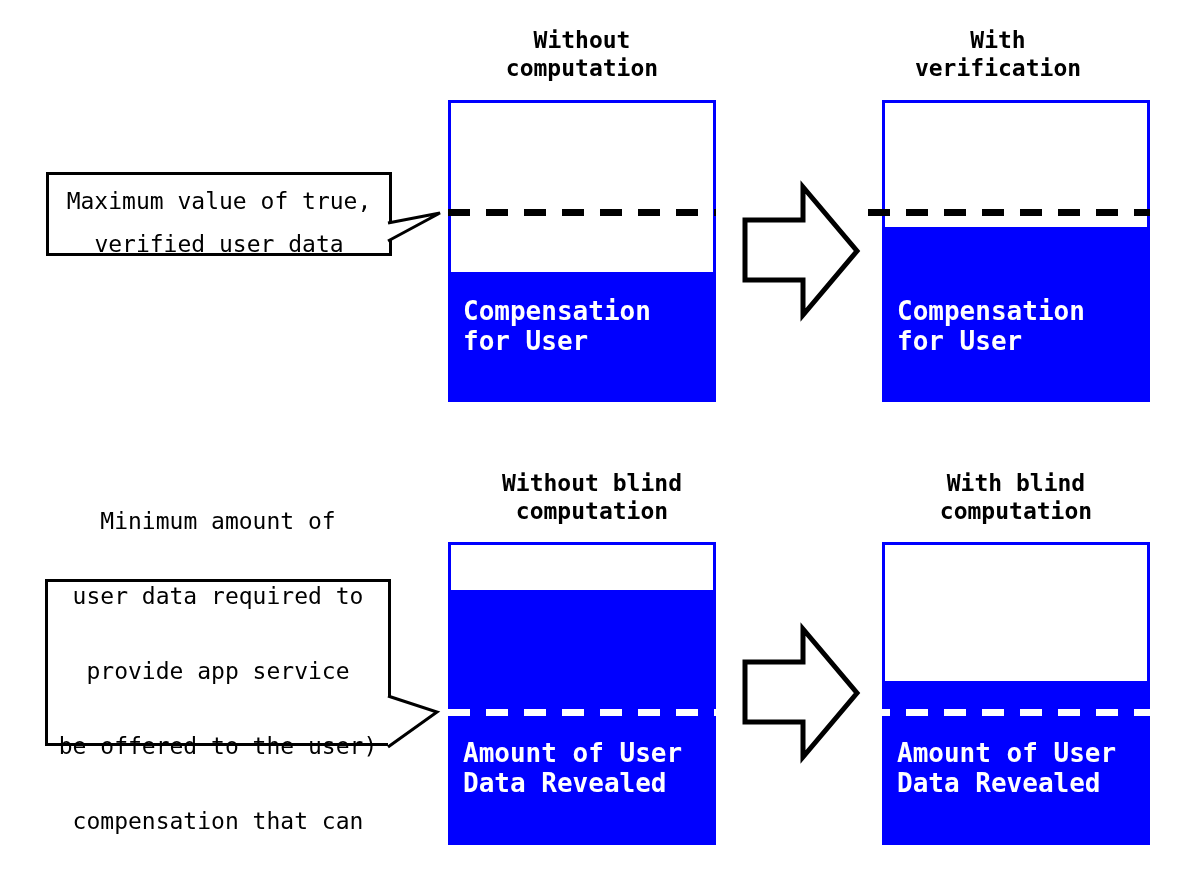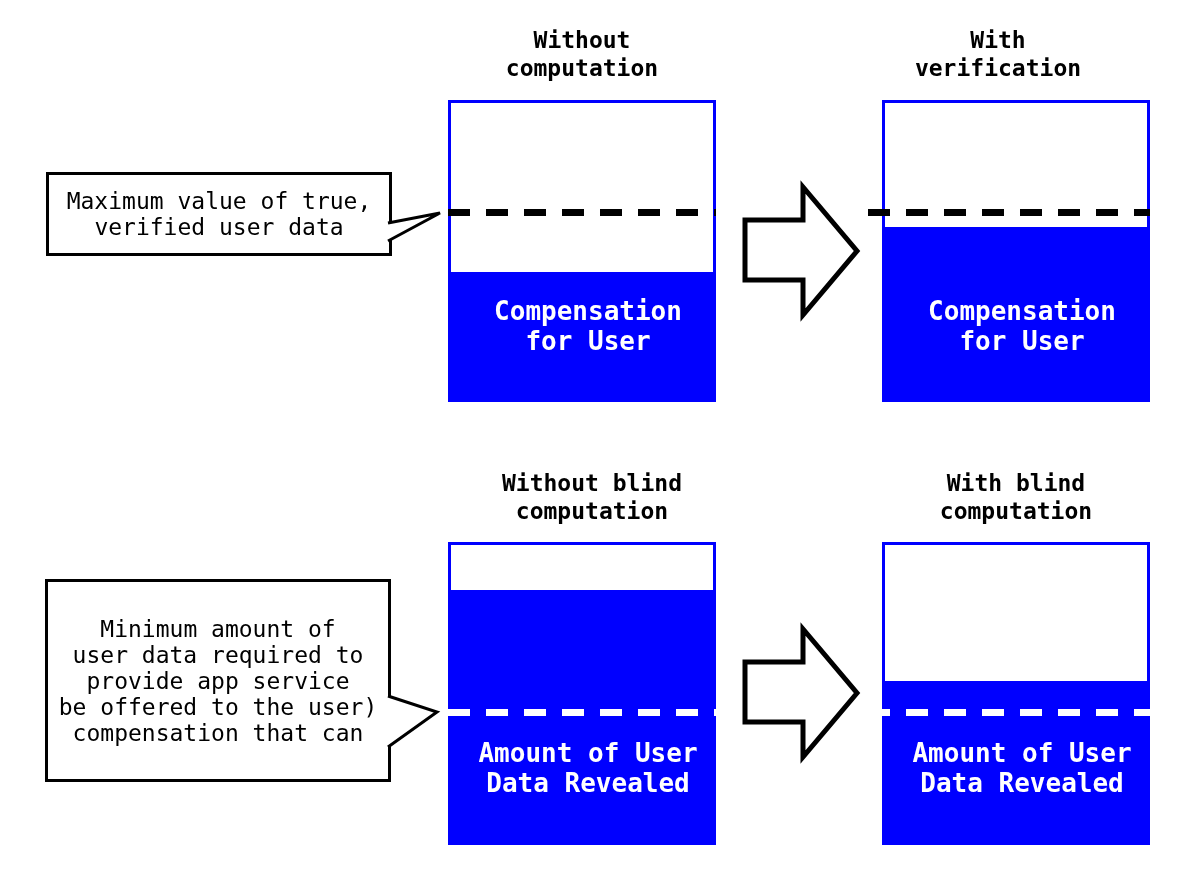--- a/index.html
+++ b/index.html
@@ -19,40 +19,40 @@
 
   .bar-box {
     position: absolute; width: 268px;
     border: 3px solid #0000ff; background: #ffffff;
   }
   .bar-fill {
     position: absolute; left: 0; right: 0; bottom: 0;
     background: #0000ff;
   }
   .bar-label {
-    position: absolute; left: 12px; right: 0; text-align: center;
+    position: absolute; left: 12px; right: 0; 
     color: #ffffff; font-size: 26px; font-weight: bold; line-height: 30px;
     white-space: pre-line;
   }
 
   .dash-line { position: absolute; height: 7px; }
   .dash-black {
     background: repeating-linear-gradient(90deg, #000000 0 22px, rgba(0,0,0,0) 22px 38px);
   }
   .dash-white {
     background: repeating-linear-gradient(90deg, #ffffff 0 22px, rgba(0,0,0,0) 22px 38px);
   }
 
   .callout {
     position: absolute; width: 346px; background: #ffffff;
     border: 3px solid #000000;
     display: flex; flex-direction: column; align-items: center; justify-content: center;
     font-size: 23px; line-height: 26px; text-align: center;
   }
-  .callout .line { white-space: pre; }
+  .callout .line { white-space: pre; margin-top: 17px; }
   .callout .it { font-style: italic; }
 
   svg { display: block; position: absolute; overflow: visible; }
 </style>
 </head>
 <body>
 
 <div class="panel">
 
   <div class="col-title" style="left:448px; top:26px;">Without
@@ -109,21 +109,21 @@
 Data Revealed</div>
   </div>
 
   <div class="dash-line dash-white" style="left:448px; top:709px; width:268px;"></div>
   <div class="dash-line dash-white" style="left:868px; top:709px; width:282px;"></div>
 
   <svg style="left:742px; top:626px;" width="120" height="134" viewBox="0 0 120 134">
     <polygon points="3,36 61,36 61,3 115,67 61,131 61,96 3,96" fill="#ffffff" stroke="#000000" stroke-width="5" stroke-linejoin="miter"></polygon>
   </svg>
 
-  <div class="callout" style="left:45px; top:579px; height:203px;">
+  <div class="callout" style="left:45px; top:579px; height:167px;gap:32px;">
     <div class="line">Minimum amount of</div>
     <div class="line">user data required to</div>
     <div class="line">provide app service</div>
     <div class="line">be offered to the user)</div>
     <div class="line">compensation that can</div>
   </div>
   <svg style="left:386px; top:692px;" width="58" height="60" viewBox="0 0 58 60">
     <path d="M2,4 L51,20 L2,55" fill="#ffffff" stroke="#000000" stroke-width="3" stroke-linejoin="miter"></path>
   </svg>
 </div>

